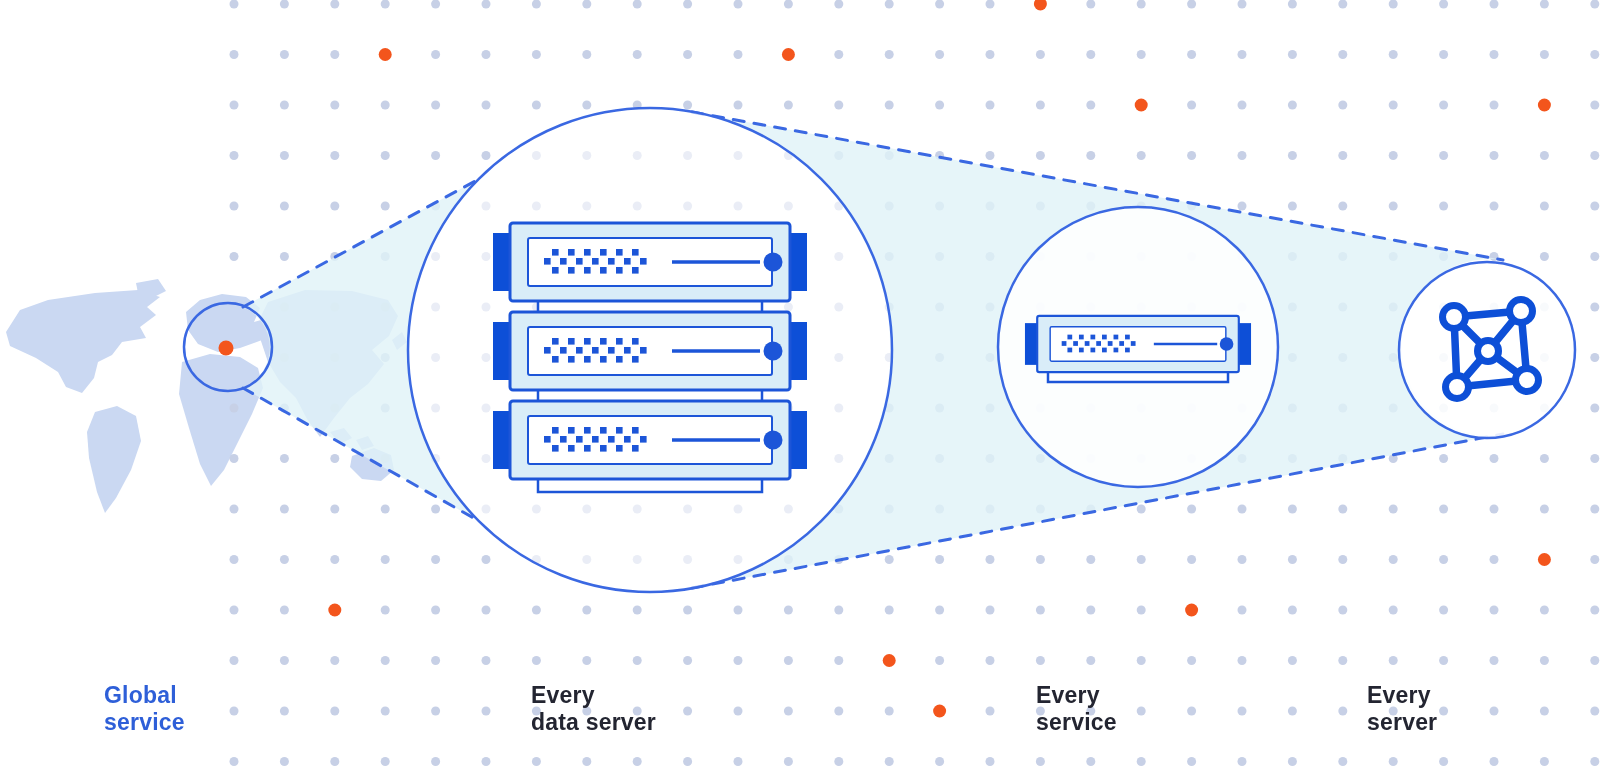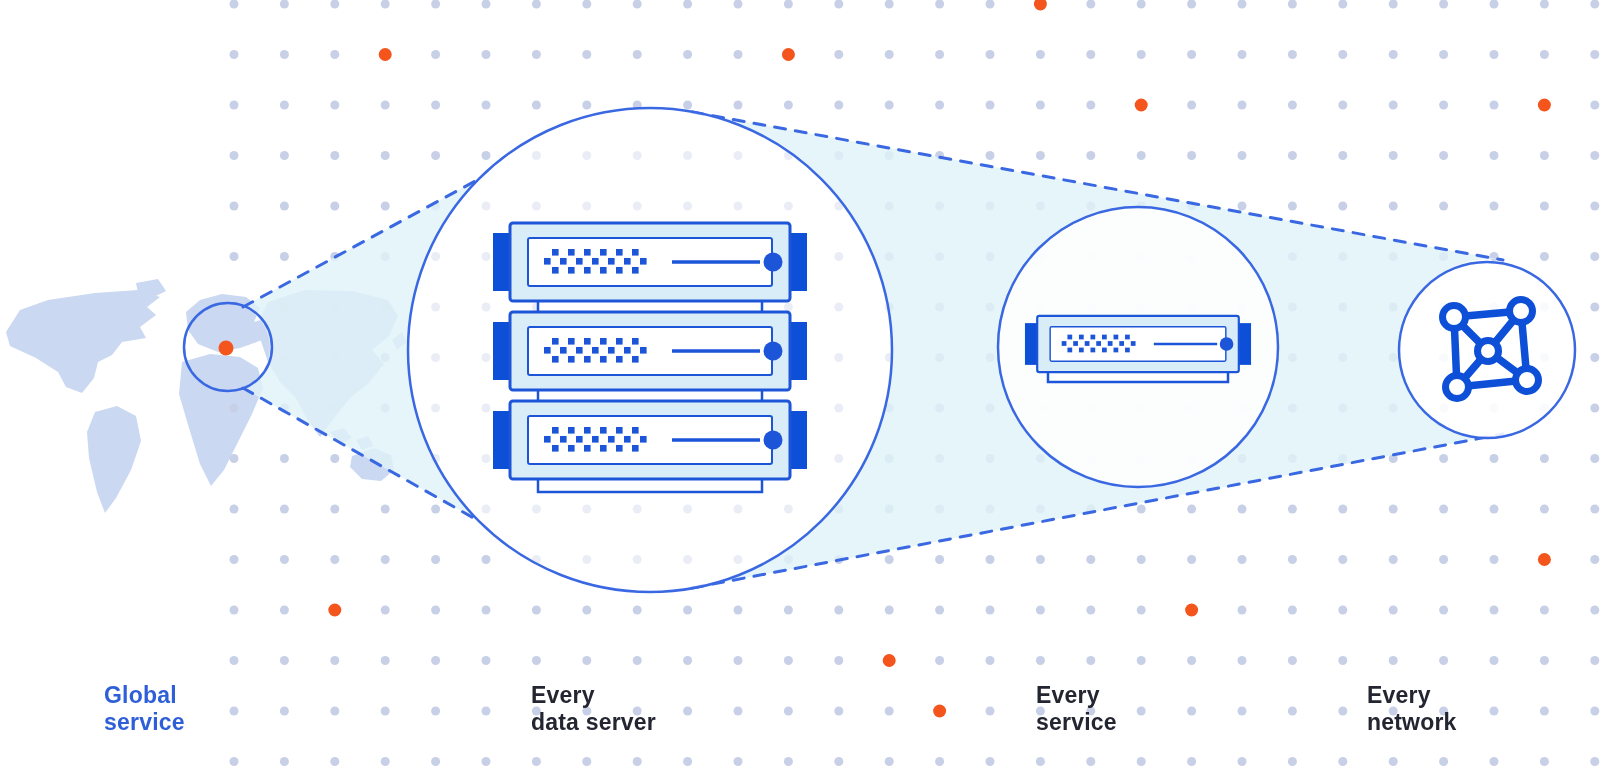--- a/index.html
+++ b/index.html
@@ -654,15 +654,15 @@
   <div class="stage-label" style="left:531px;">
     <span>Every</span><br>
     <span>data server</span>
   </div>
   <div class="stage-label" style="left:1036px;">
     <span>Every</span><br>
     <span>service</span>
   </div>
   <div class="stage-label" style="left:1367px;">
     <span>Every</span><br>
-    <span>network</span>
+    <span>server</span>
   </div>
 </div>
 
 </body></html>

